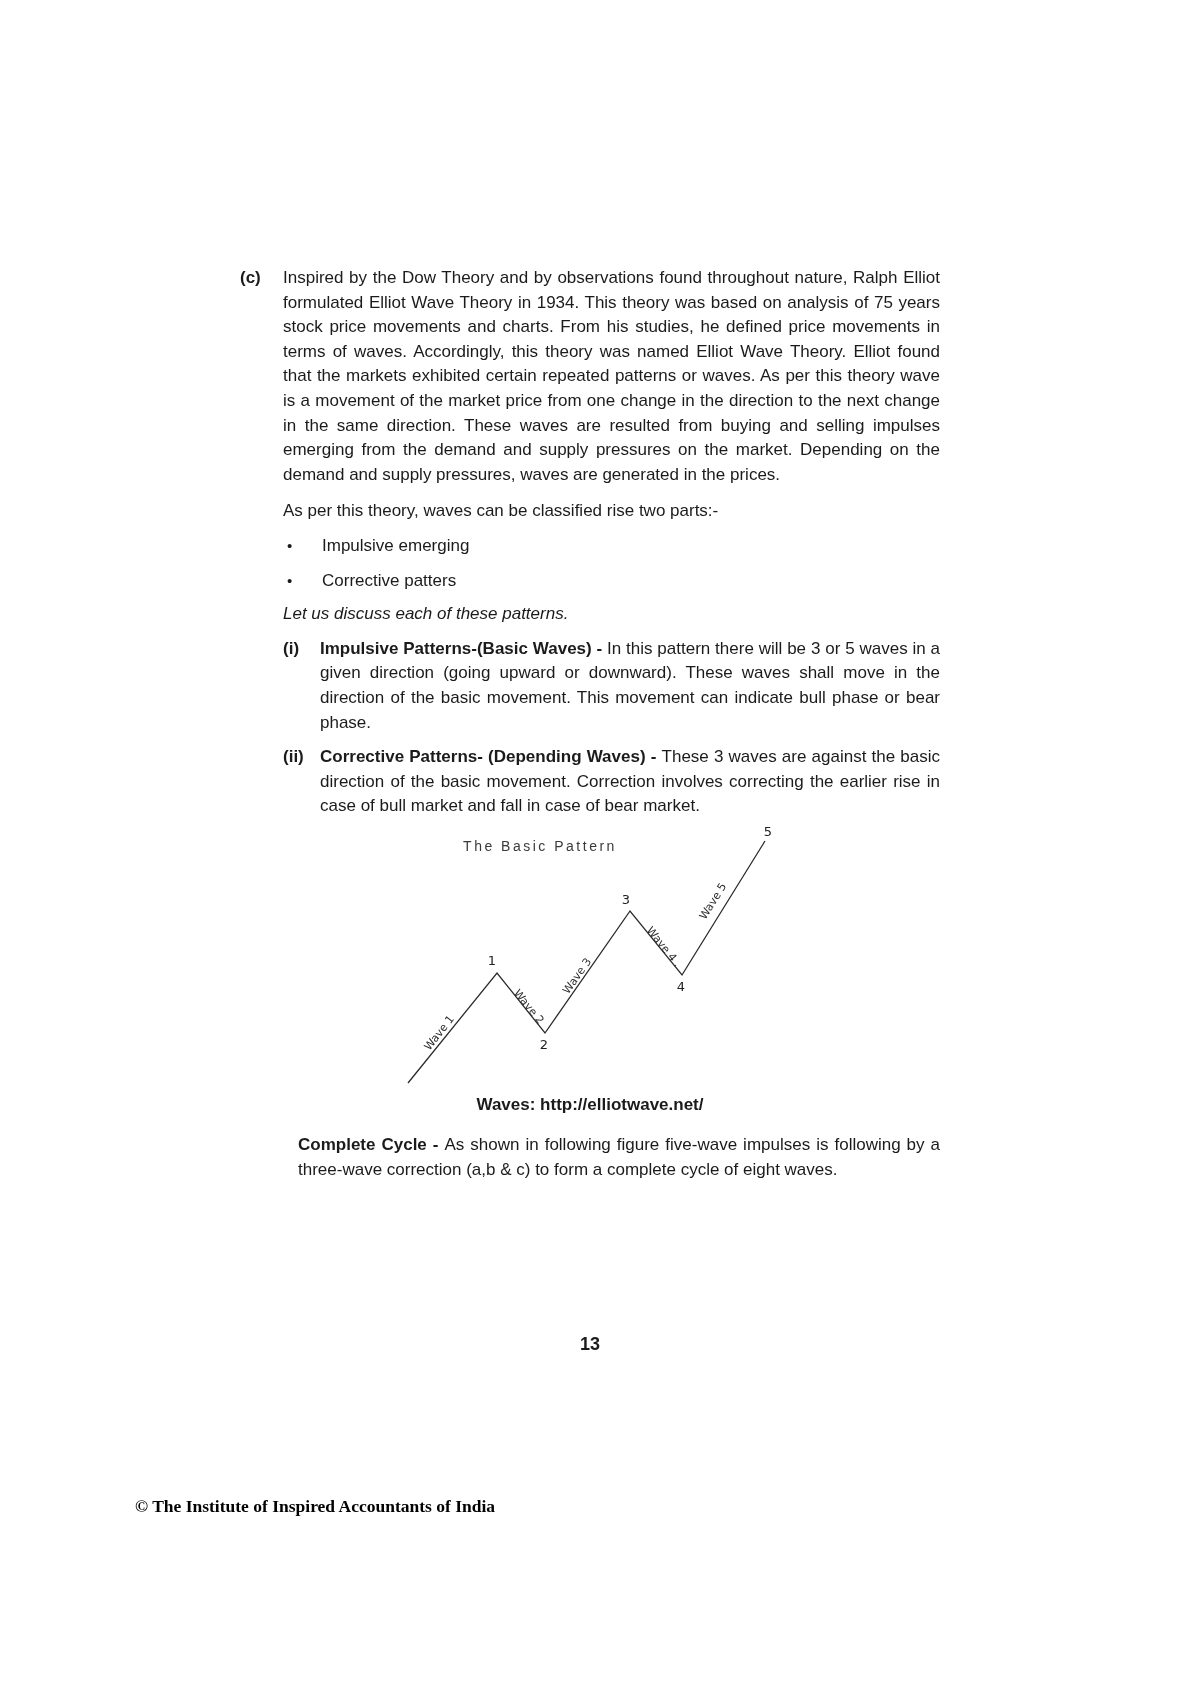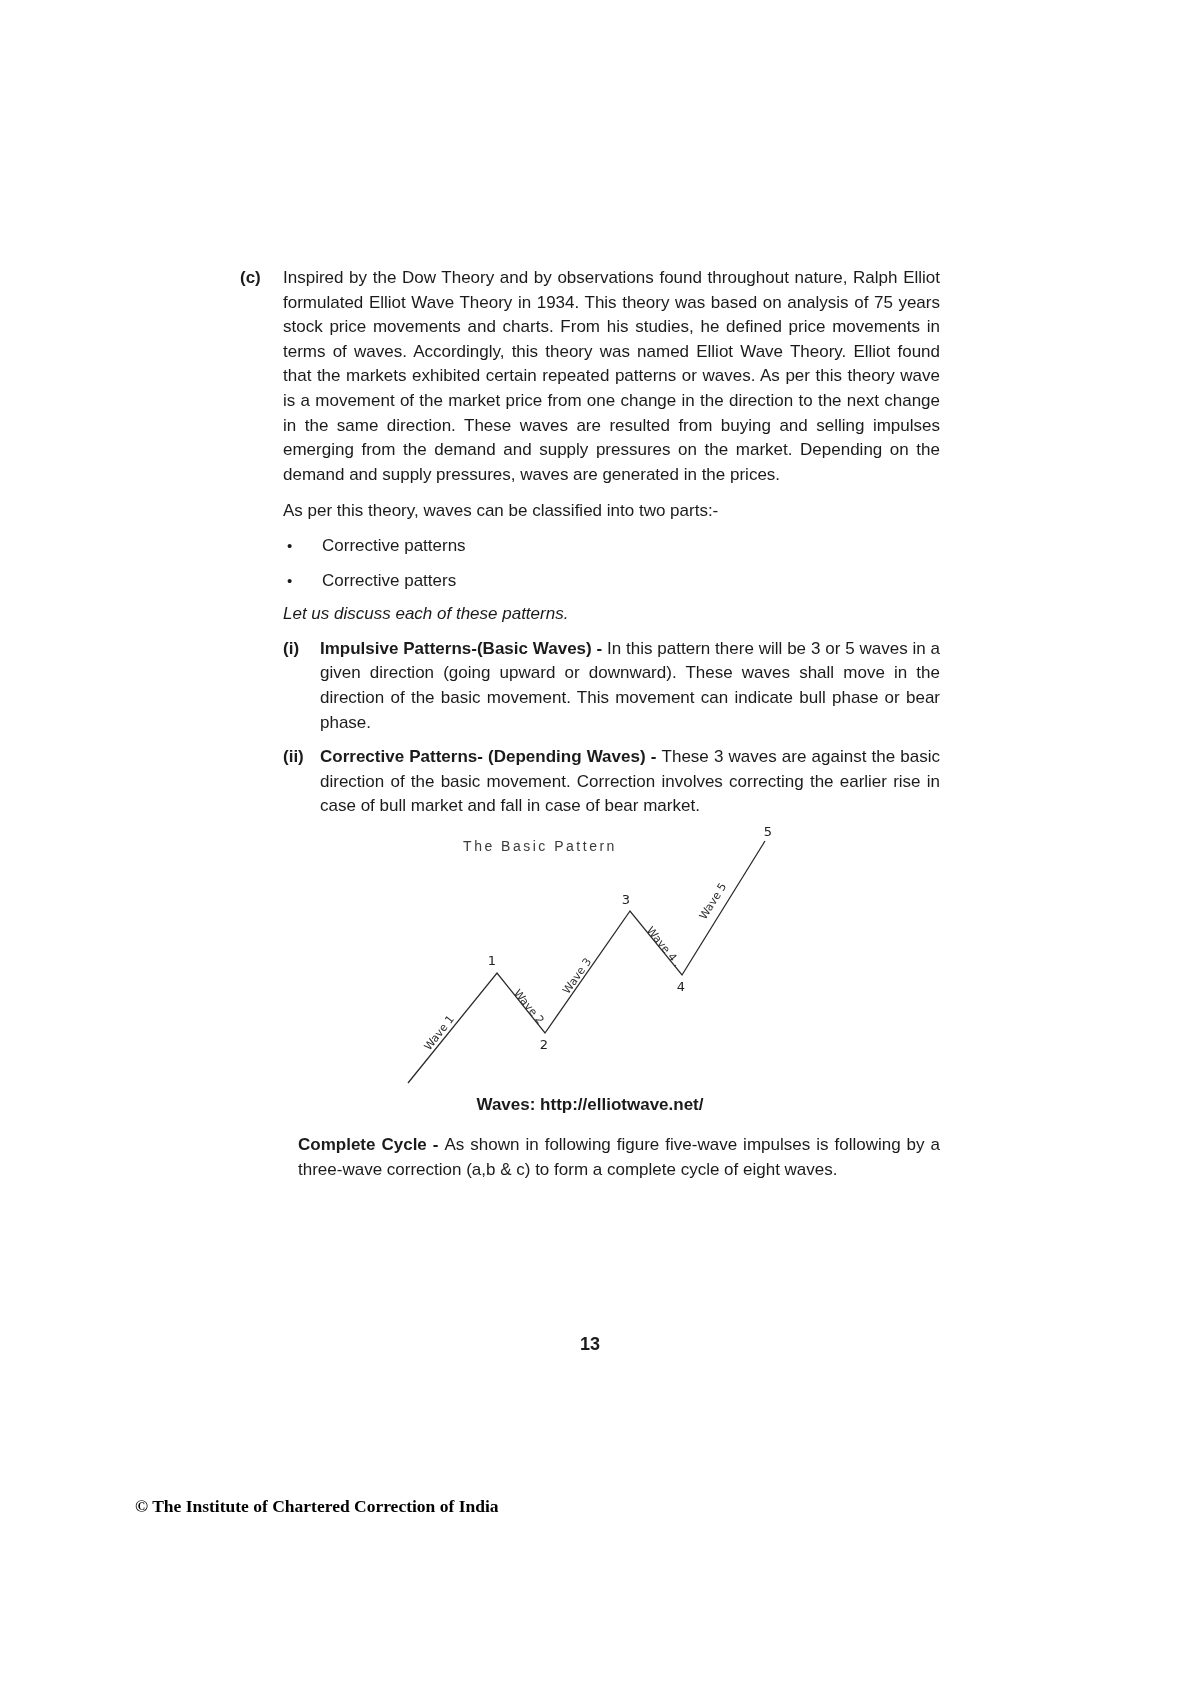--- a/index.html
+++ b/index.html
@@ -85,25 +85,25 @@
 </head>
 <body>
 
 <div class="content">
 
   <div class="para-c">
     <div class="marker-c">(c)</div>
     <div class="body-text">Inspired by the Dow Theory and by observations found throughout nature, Ralph Elliot formulated Elliot Wave Theory in 1934. This theory was based on analysis of 75 years stock price movements and charts. From his studies, he defined price movements in terms of waves. Accordingly, this theory was named Elliot Wave Theory. Elliot found that the markets exhibited certain repeated patterns or waves. As per this theory wave is a movement of the market price from one change in the direction to the next change in the same direction. These waves are resulted from buying and selling impulses emerging from the demand and supply pressures on the market. Depending on the demand and supply pressures, waves are generated in the prices.</div>
   </div>
 
-  <div class="classify-line">As per this theory, waves can be classified into two parts:-</div>
+  <div class="classify-line">As per this theory, waves can be classified rise two parts:-</div>
 
   <div class="bullet-row">
     <div class="bullet-glyph">•</div>
-    <div>Corrective patterns</div>
+    <div>Impulsive emerging</div>
   </div>
 
   <div class="bullet-row">
     <div class="bullet-glyph">•</div>
     <div>Corrective patters</div>
   </div>
 
   <div class="discuss-line">Let us discuss each of these patterns.</div>
 
   <div class="item">
@@ -135,13 +135,13 @@
   </div>
 
   <div class="source-line">Waves: http://elliotwave.net/</div>
 
   <div class="complete-cycle"><span class="bold">Complete Cycle - </span><span>As shown in following figure five-wave impulses is following by a three-wave correction (a,b &amp; c) to form a complete cycle of eight waves.</span></div>
 
 </div>
 
 <div class="page-number">13</div>
 
-<div class="footer">© The Institute of Chartered Correction of India</div>
+<div class="footer">© The Institute of Inspired Accountants of India</div>
 
 </body></html>

